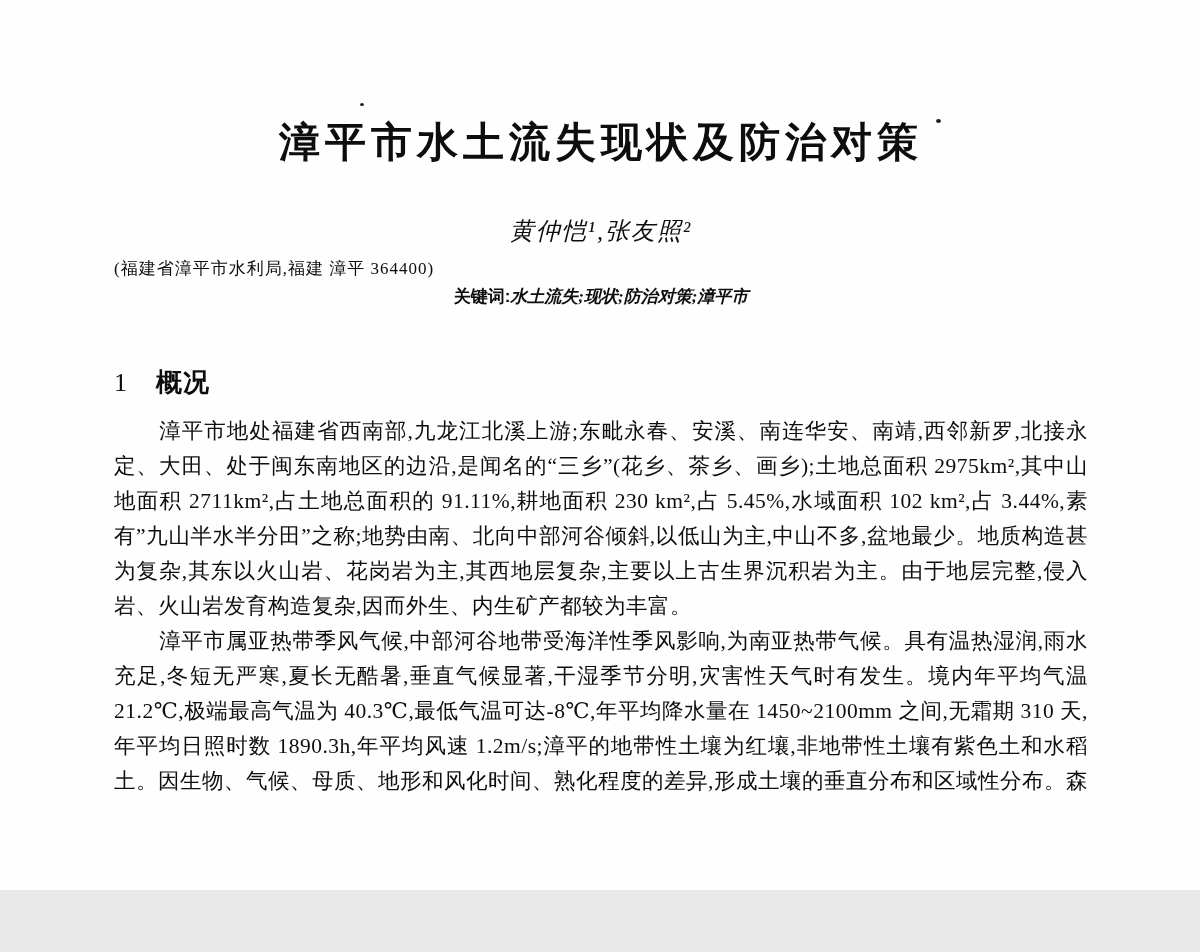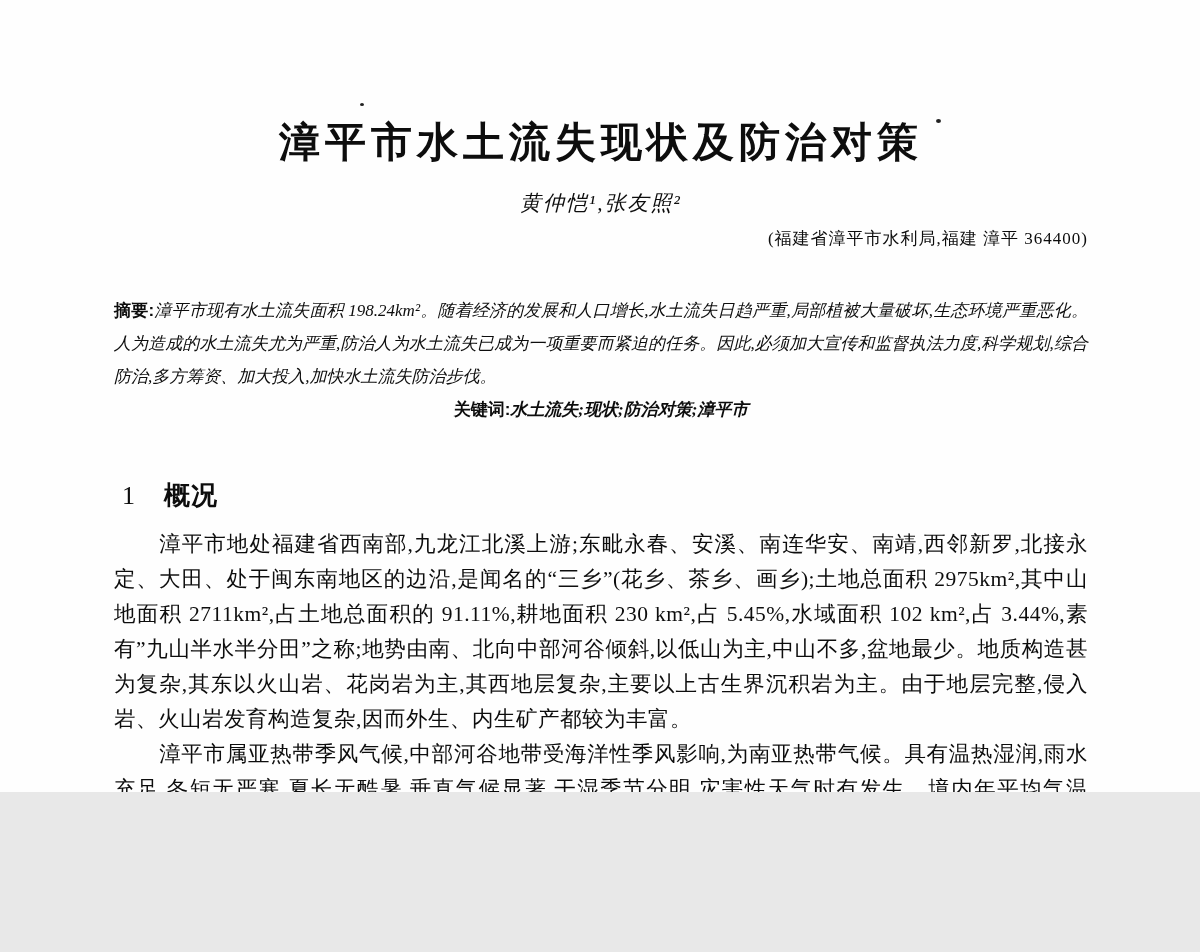--- a/index.html
+++ b/index.html
@@ -3,50 +3,50 @@
 <meta charset="utf-8">
 <style>
   html, body {
     margin: 0;
     padding: 0;
     background: #e8e8e8;
   }
   .page {
     position: relative;
     width: 1200px;
-    height: 792px;
+    height: 890px;
     margin: 0 auto;
     background: #fefefe;
     overflow: hidden;
     color: #0d0d0d;
     font-family: "Liberation Serif", "DejaVu Serif", serif;
   }
   .content {
     padding: 0 112px 0 114px;
   }
   .paper-title {
     margin: 0;
     padding-top: 118px;
     text-align: center;
     font-family: "Liberation Sans", "DejaVu Sans", sans-serif;
     font-weight: 900;
     font-size: 41px;
     letter-spacing: 5px;
     line-height: 1.2;
   }
   .authors {
-    margin-top: 22px;
+    margin-top: 48px;
     text-align: center;
-    font-size: 21px;
+    font-size: 24px;
     letter-spacing: 2px;
     font-style: italic;
   }
   .affiliation {
     margin-top: 10px;
-    text-align: right;
+    text-align: left;
     font-size: 17px;
     letter-spacing: 1px;
   }
   .abstract-block {
     margin-top: 44px;
     font-size: 17px;
     line-height: 33px;
     text-align: justify;
   }
   .abstract-block .block-label {
@@ -64,21 +64,21 @@
   }
   .keywords-line .block-label {
     font-weight: bold;
     font-family: "Liberation Sans", "DejaVu Sans", sans-serif;
   }
   .keywords-line .kai-text {
     font-style: italic;
     font-weight: 600;
   }
   .section-heading {
-    margin: 8px;
+    margin: 0;
     margin-top: 52px;
     font-size: 26px;
     font-weight: bold;
     letter-spacing: 1px;
   }
   .section-heading .sec-num {
     display: inline-block;
     margin-right: 28px;
     font-weight: normal;
   }
@@ -110,31 +110,28 @@
   <span class="speck speck-2"></span>
 
   <div class="content">
 
     <h1 class="paper-title">漳平市水土流失现状及防治对策</h1>
 
     <div class="authors">黄仲恺¹,张友照²</div>
 
     <div class="affiliation">(福建省漳平市水利局,福建 漳平 364400)</div>
 
-    <div class="abstract-block">
-      <span class="block-label">摘要:</span><span class="kai-text">漳平市现有水土流失面积 198.24km²。随着经济的发展和人口增长,水土流失日趋严重,局部植被大量破坏,生态环境严重恶化。人为造成的水土流失尤为严重,防治人为水土流失已成为一项重要而紧迫的任务。因此,必须加大宣传和监督执法力度,科学规划,综合防治,多方筹资、加大投入,加快水土流失防治步伐。</span>
-    </div>
 
     <div class="keywords-line">
       <span class="block-label">关键词:</span><span class="kai-text">水土流失;现状;防治对策;漳平市</span>
     </div>
 
     <h2 class="section-heading">
       <span class="sec-num">1</span><span>概况</span>
     </h2>
 
     <div class="body-text">
       <p>漳平市地处福建省西南部,九龙江北溪上游;东毗永春、安溪、南连华安、南靖,西邻新罗,北接永定、大田、处于闽东南地区的边沿,是闻名的“三乡”(花乡、茶乡、画乡);土地总面积 2975km²,其中山地面积 2711km²,占土地总面积的 91.11%,耕地面积 230 km²,占 5.45%,水域面积 102 km²,占 3.44%,素有”九山半水半分田”之称;地势由南、北向中部河谷倾斜,以低山为主,中山不多,盆地最少。地质构造甚为复杂,其东以火山岩、花岗岩为主,其西地层复杂,主要以上古生界沉积岩为主。由于地层完整,侵入岩、火山岩发育构造复杂,因而外生、内生矿产都较为丰富。</p>
-      <p>漳平市属亚热带季风气候,中部河谷地带受海洋性季风影响,为南亚热带气候。具有温热湿润,雨水充足,冬短无严寒,夏长无酷暑,垂直气候显著,干湿季节分明,灾害性天气时有发生。境内年平均气温 21.2℃,极端最高气温为 40.3℃,最低气温可达-3℃,年平均降水量在 1450~2100mm 之间,无霜期 310 天,年平均日照时数 1890.3h,年平均风速 1.2m/s;漳平的地带性土壤为红壤,非地带性土壤有紫色土和水稻土。因生物、气候、母质、地形和风化时间、熟化程度的差异,形成土壤的垂直分布和区域性分布。森</p>
+      <p>漳平市属亚热带季风气候,中部河谷地带受海洋性季风影响,为南亚热带气候。具有温热湿润,雨水充足,冬短无严寒,夏长无酷暑,垂直气候显著,干湿季节分明,灾害性天气时有发生。境内年平均气温 21.2℃,极端最高气温为 40.3℃,最低气温可达-8℃,年平均降水量在 1450~2100mm 之间,无霜期 310 天,年平均日照时数 1890.3h,年平均风速 1.2m/s;漳平的地带性土壤为红壤,非地带性土壤有紫色土和水稻土。因生物、气候、母质、地形和风化时间、熟化程度的差异,形成土壤的垂直分布和区域性分布。森</p>
     </div>
 
   </div>
 </div>
 
 </body></html>

